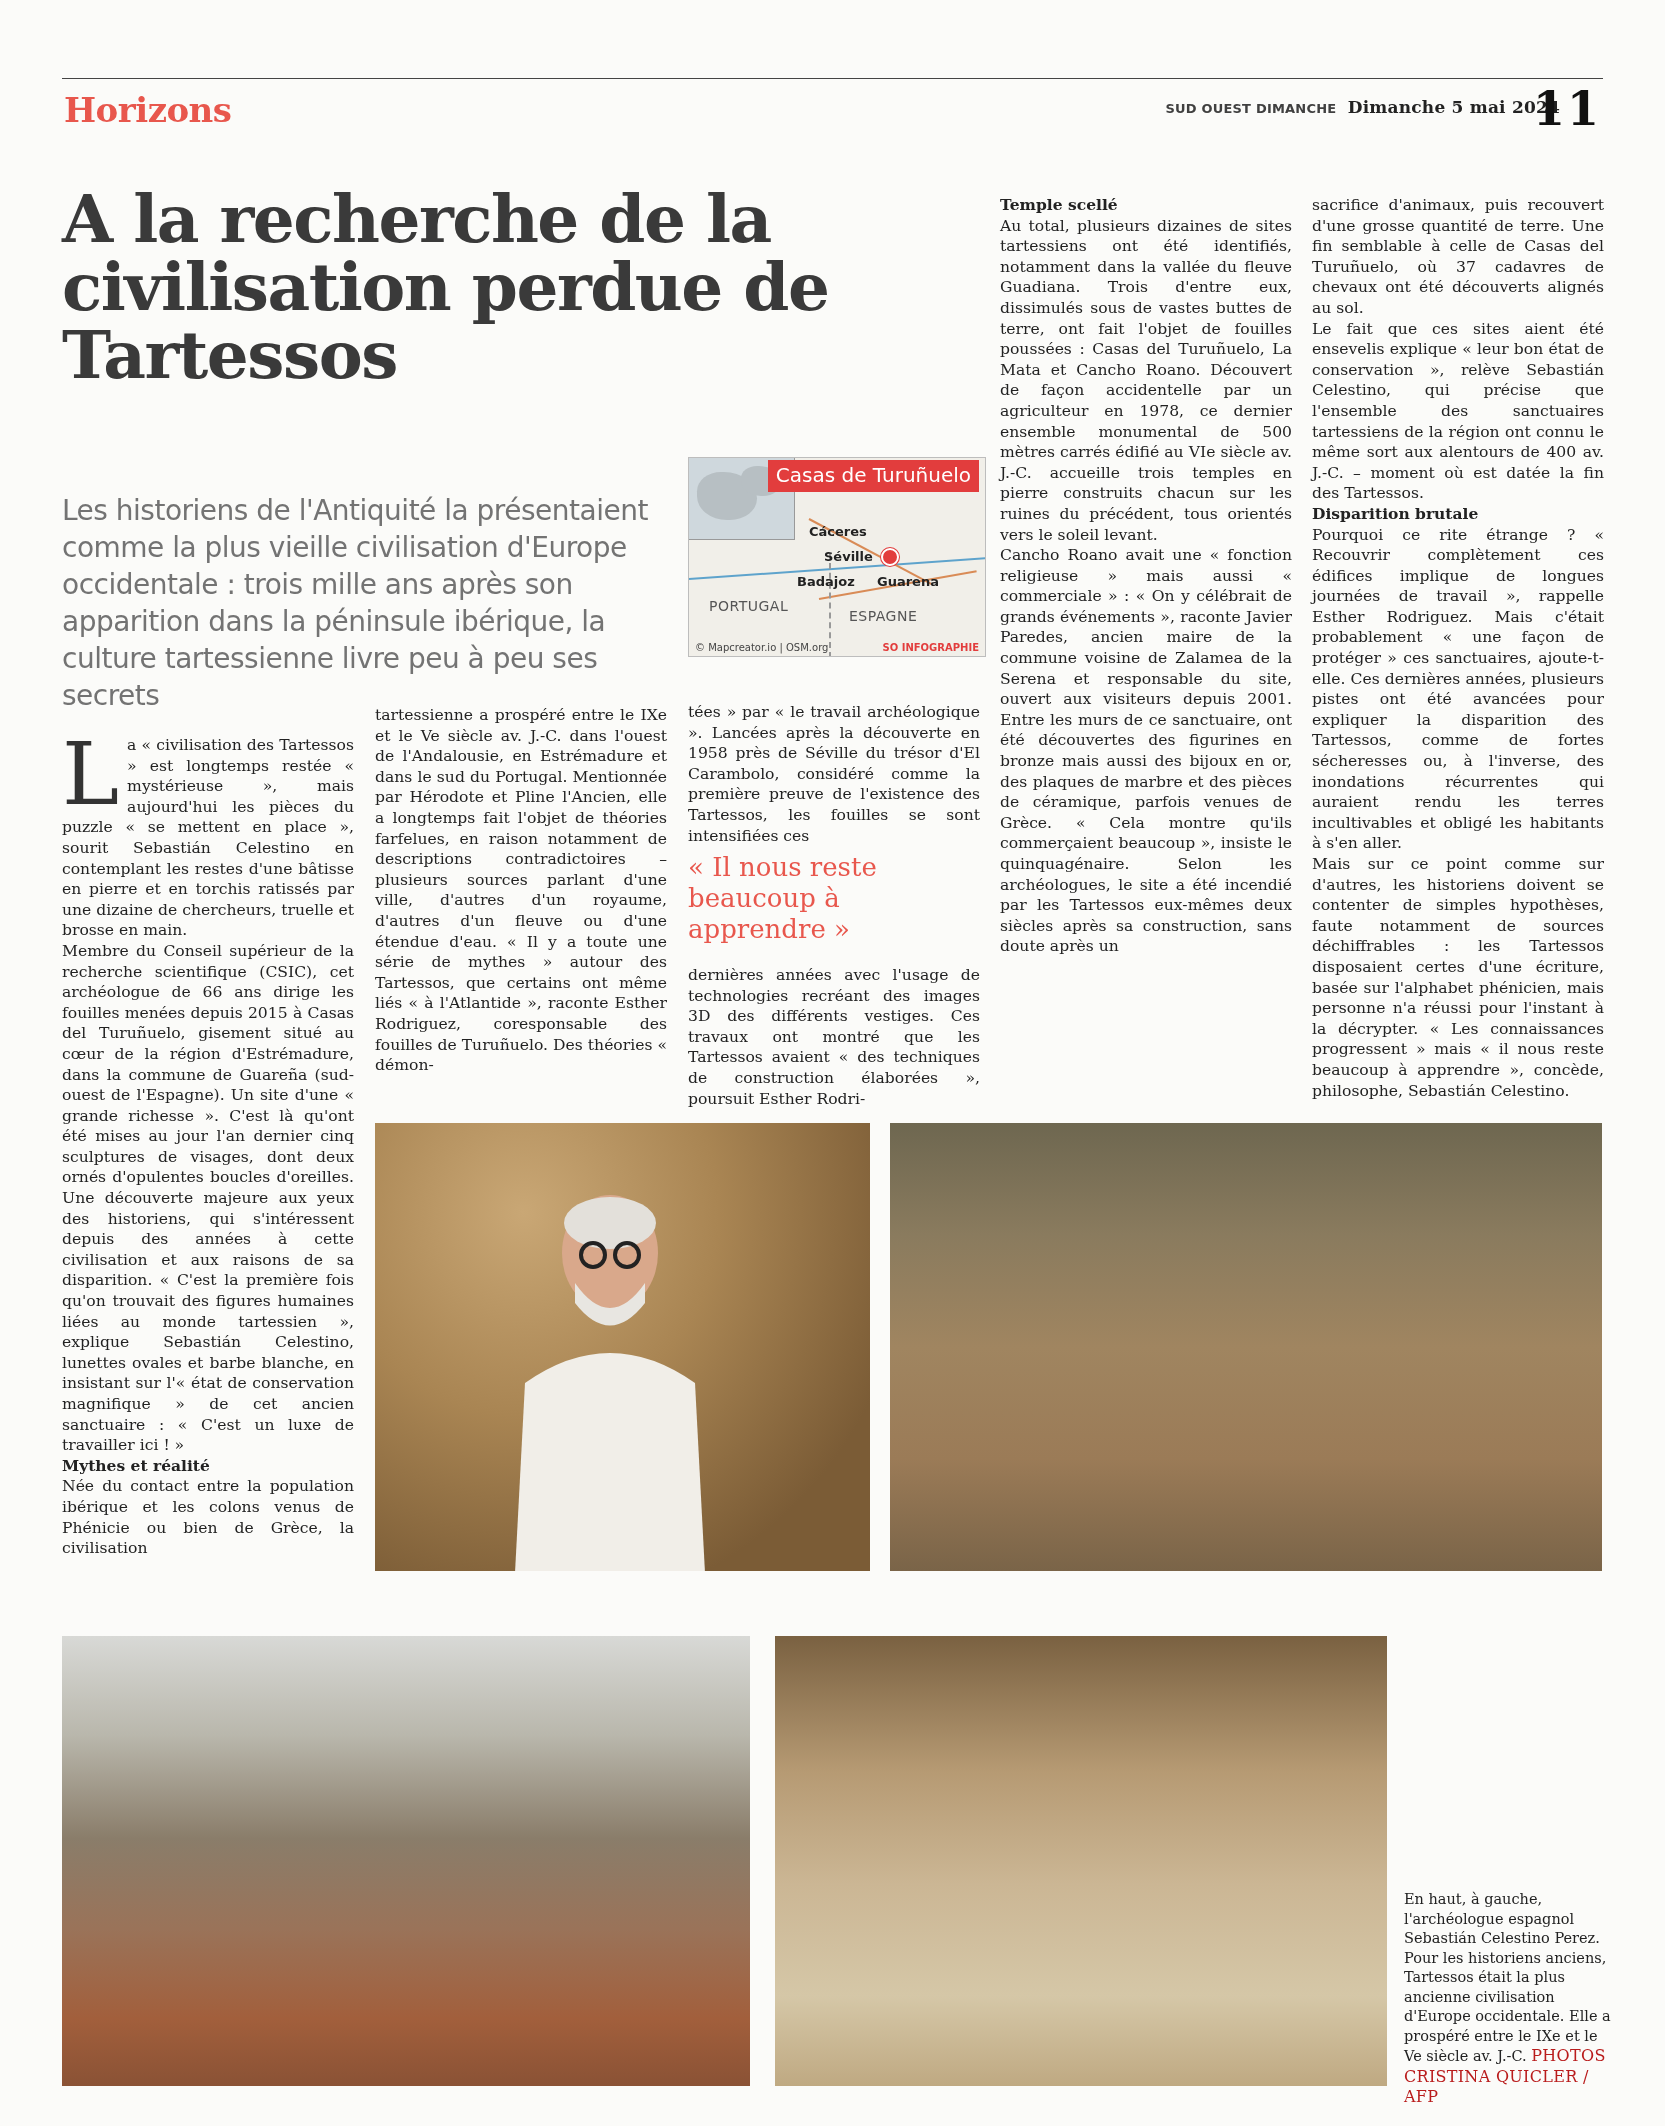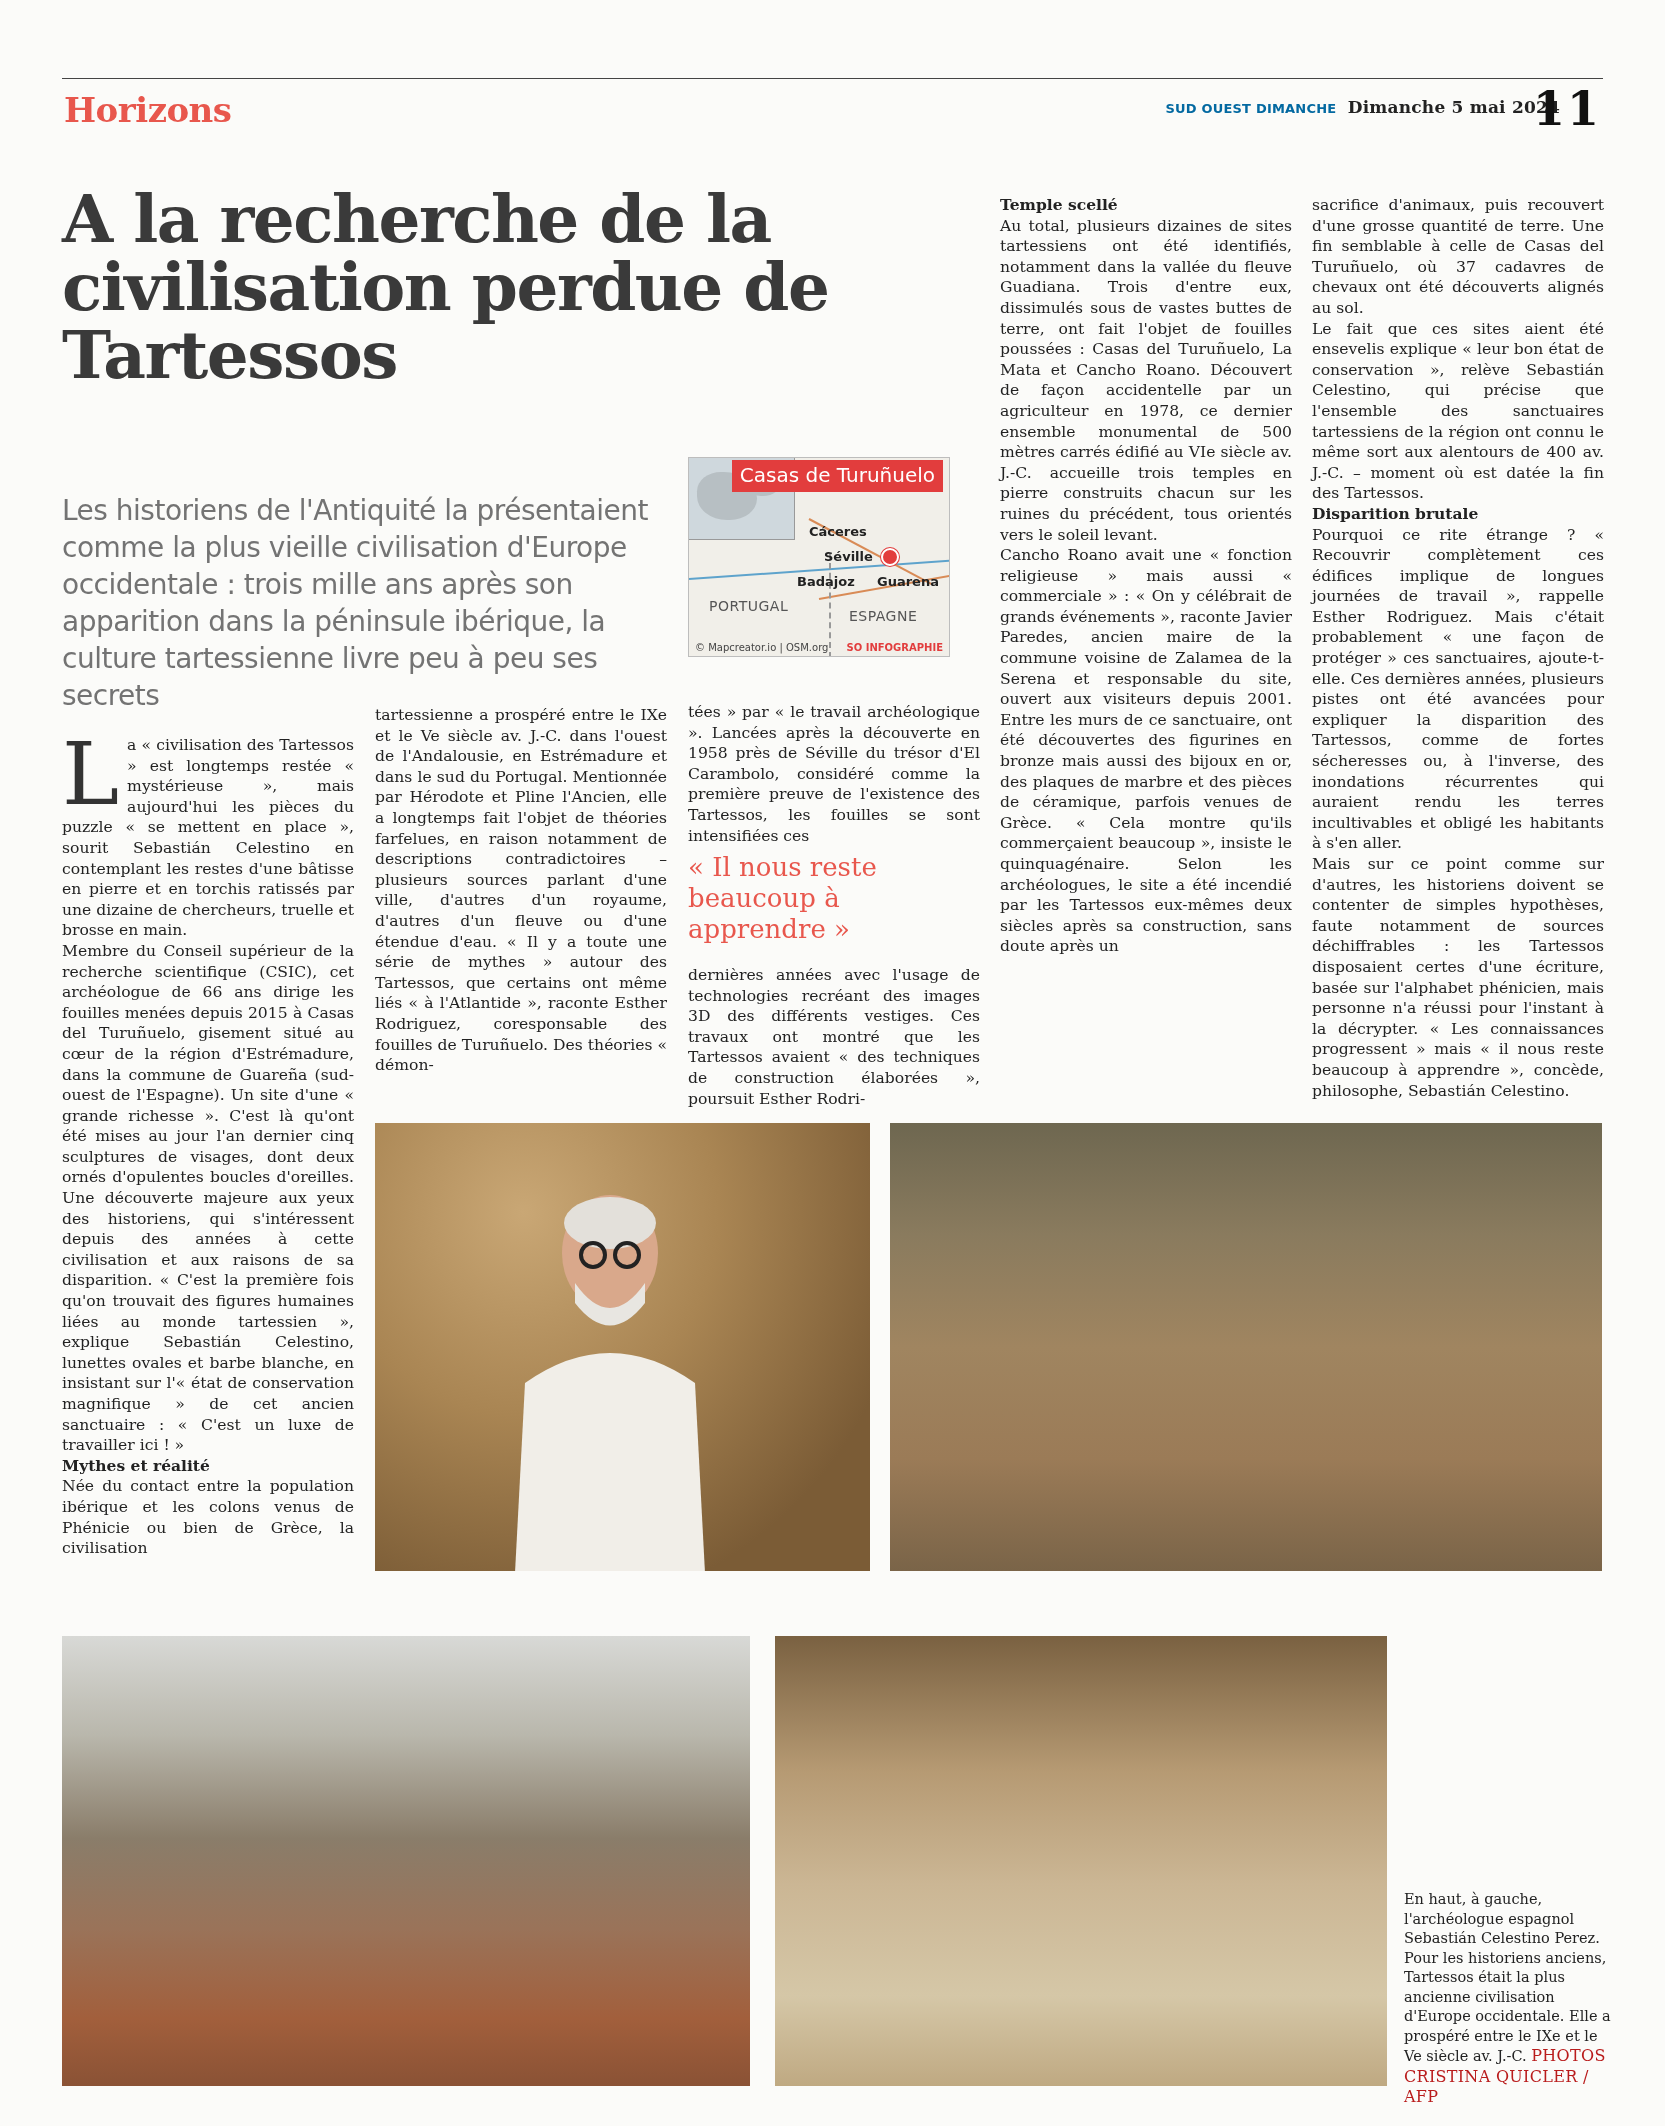--- a/index.html
+++ b/index.html
@@ -2,35 +2,35 @@
 <html><head>
 <meta charset="utf-8">
 <style>
   * { box-sizing: border-box; margin: 0; padding: 0; }
   html, body { width: 1665px; height: 2126px; background: #fbfbf9; overflow: hidden; }
   body { font-family: "DejaVu Serif", serif; color: #1e1e1e; position: relative; }
 
   .topline { position: absolute; left: 62px; right: 62px; top: 78px; border-top: 1.5px solid #444; }
   .rubric { position: absolute; left: 64px; top: 90px; font-family: "DejaVu Serif", serif; font-weight: bold; font-size: 34px; color: #e8574d; letter-spacing: -0.5px; }
   .masthead { position: absolute; right: 105px; top: 97px; font-size: 15px; font-weight: bold; letter-spacing: 0.2px; }
-  .masthead .brand { color: #0369a1; font-family: "DejaVu Sans", sans-serif; font-size: 13px; font-weight: bold; margin-right: 6px; }
+  .masthead .brand { color: #404040; font-family: "DejaVu Sans", sans-serif; font-size: 13px; font-weight: bold; margin-right: 6px; }
   .masthead .date { color: #222; font-size: 17px; }
   .pagenum { position: absolute; right: 64px; top: 82px; font-size: 46px; font-weight: bold; color: #111; letter-spacing: 2px; }
 
   .headline { position: absolute; left: 62px; top: 185px; width: 900px; font-family: "DejaVu Serif", serif; font-weight: bold; font-size: 66px; line-height: 68px; color: #3a3a3a; letter-spacing: -1.5px; }
   .chapo { position: absolute; left: 62px; top: 492px; width: 600px; font-family: "DejaVu Sans", sans-serif; font-size: 28px; line-height: 37px; color: #737373; letter-spacing: -0.5px; }
 
   .col { position: absolute; font-family: "DejaVu Serif", serif; font-size: 15.6px; line-height: 20.6px; text-align: justify; color: #222; hyphens: auto; }
   .col p { margin: 0; }
   .subhead { font-weight: bold; font-size: 15.5px; margin-top: 6px; }
   .dropcap { float: left; font-size: 86px; line-height: 70px; padding-right: 8px; margin-top: 4px; color: #333; font-weight: normal; }
 
   .quote { position: absolute; left: 688px; top: 852px; width: 270px; font-family: "DejaVu Serif", serif; font-size: 26px; line-height: 31px; color: #e8574d; }
 
-  .map { position: absolute; left: 688px; top: 457px; width: 262px; height: 200px; background: #f1efe9; border: 1px solid #bdbdbd; overflow: hidden; }
+  .map { position: absolute; left: 688px; top: 457px; width: 298px; height: 200px; background: #f1efe9; border: 1px solid #bdbdbd; overflow: hidden; }
   .map .inset { position: absolute; left: 0; top: 0; width: 106px; height: 82px; background: #cfd8dd; border-right: 1px solid #999; border-bottom: 1px solid #999; }
   .map .land { position: absolute; background: #b7bfc3; border-radius: 40% 55% 45% 50%; }
   .map .label { position: absolute; font-family: "DejaVu Sans", sans-serif; font-size: 13px; color: #333; }
   .map .city { font-size: 13px; font-weight: bold; color: #222; }
   .map .country { font-size: 14px; color: #555; letter-spacing: 0.5px; }
   .map .callout { position: absolute; right: 6px; top: 2px; background: #e23d3d; color: #fff; font-family: "DejaVu Sans", sans-serif; font-size: 20px; line-height: 22px; padding: 4px 8px 6px; text-align: center; }
   .map .pin { position: absolute; left: 192px; top: 90px; width: 18px; height: 18px; border-radius: 50%; background: #e23d3d; border: 2px solid #fff; box-shadow: 0 0 0 1px #e23d3d; }
   .map .road { position: absolute; height: 2px; background: #d98b56; transform-origin: left center; }
   .map .river { position: absolute; height: 1.5px; background: #5ea3cc; transform-origin: left center; }
   .map .border { position: absolute; border-left: 2px dashed #999; }

